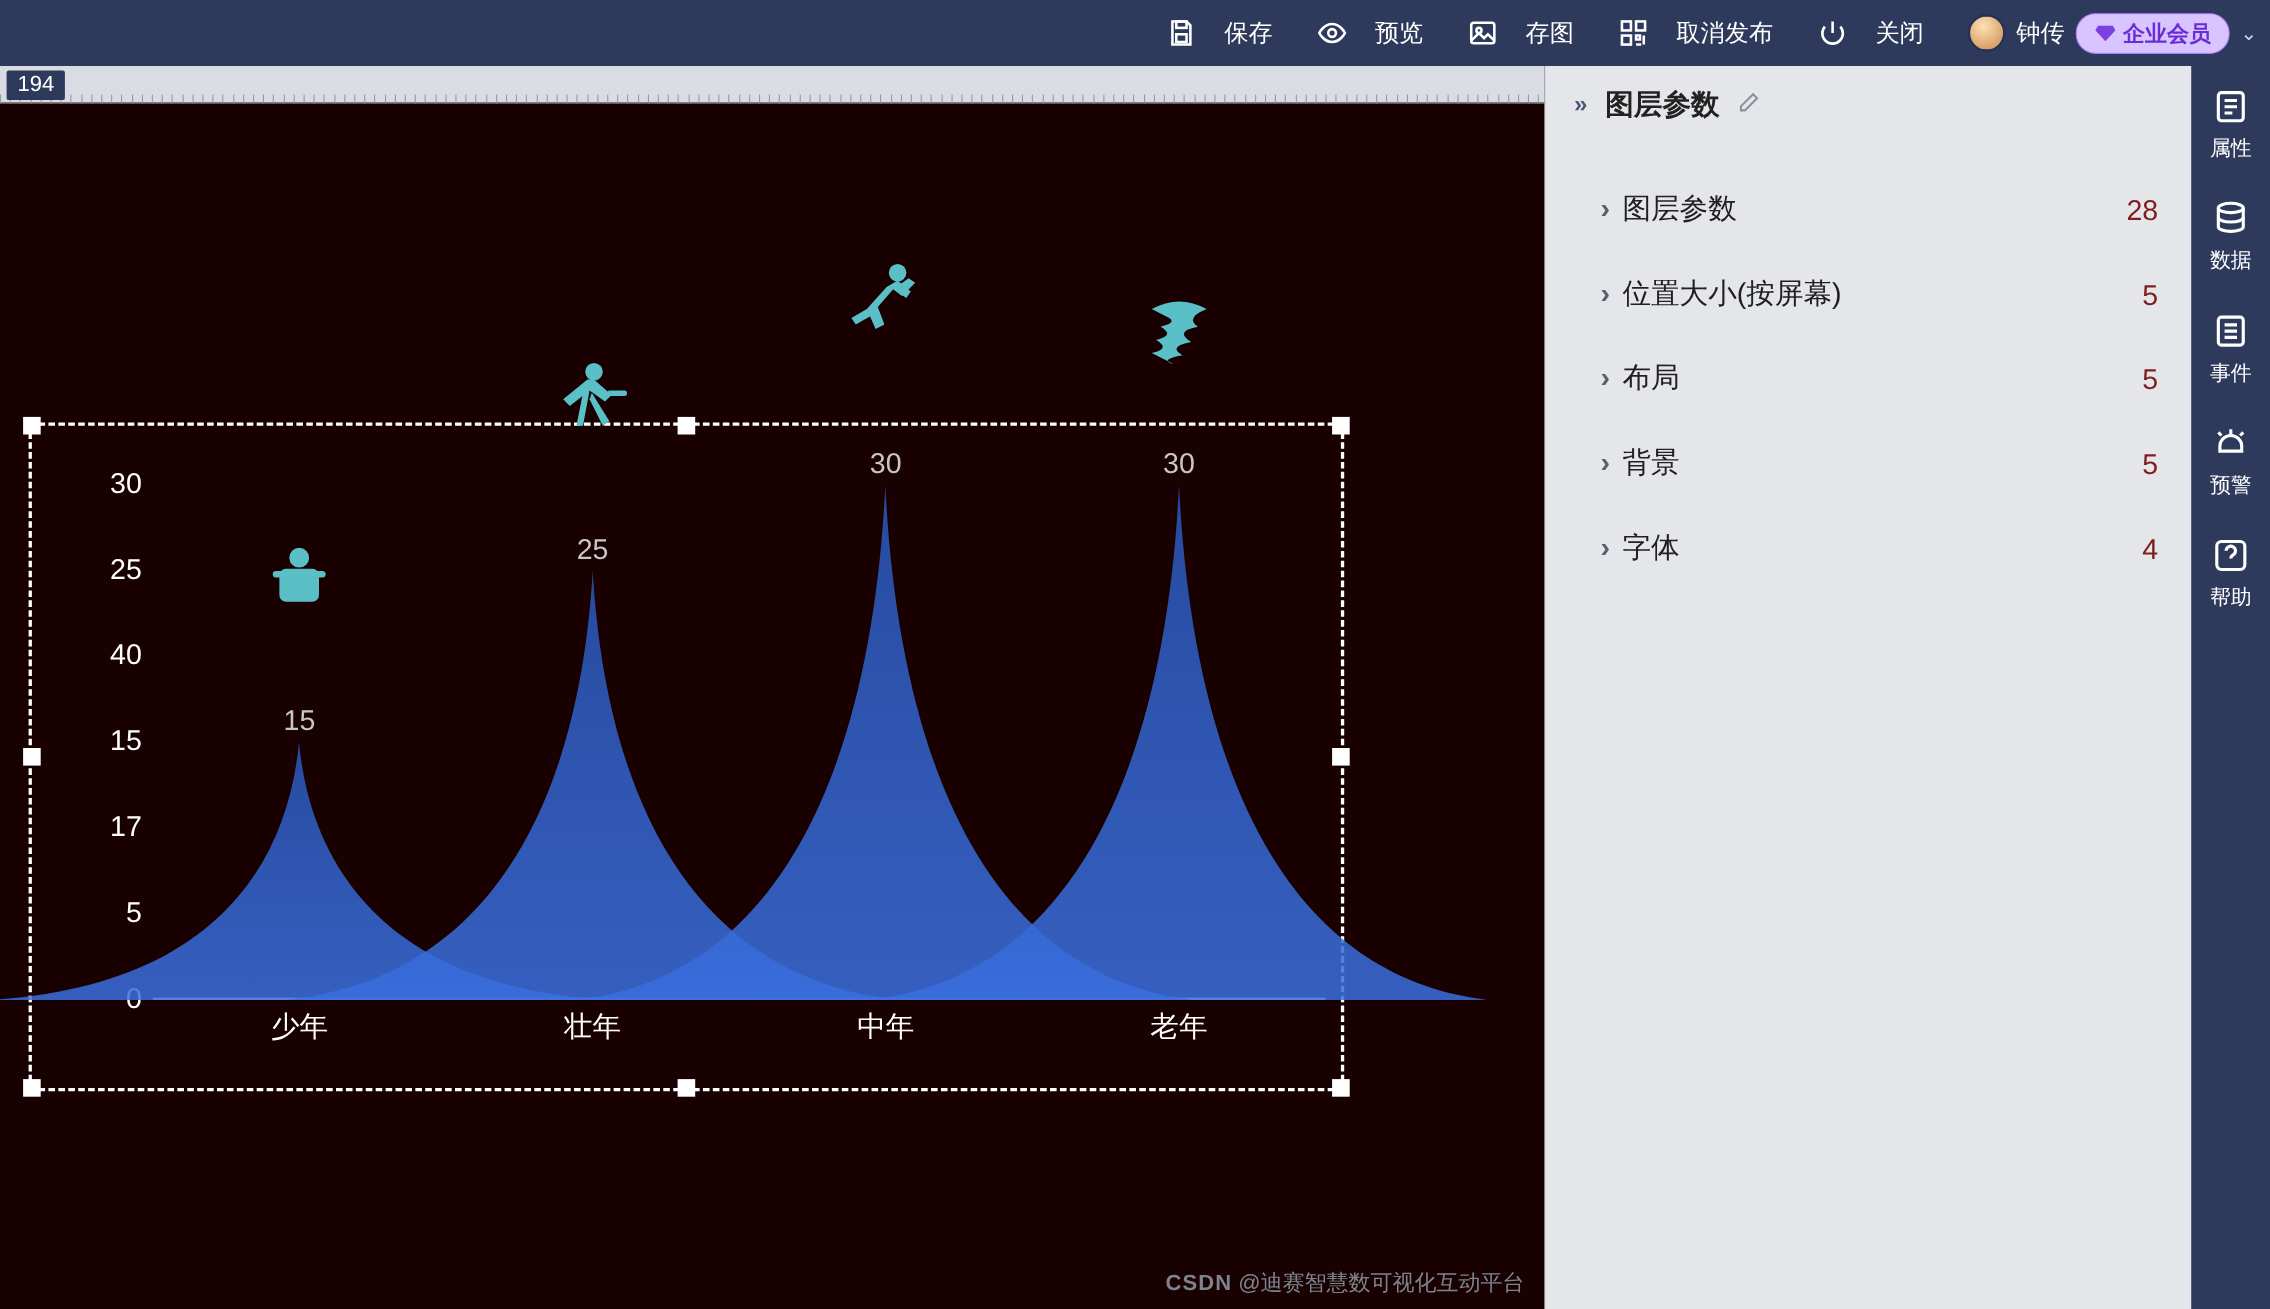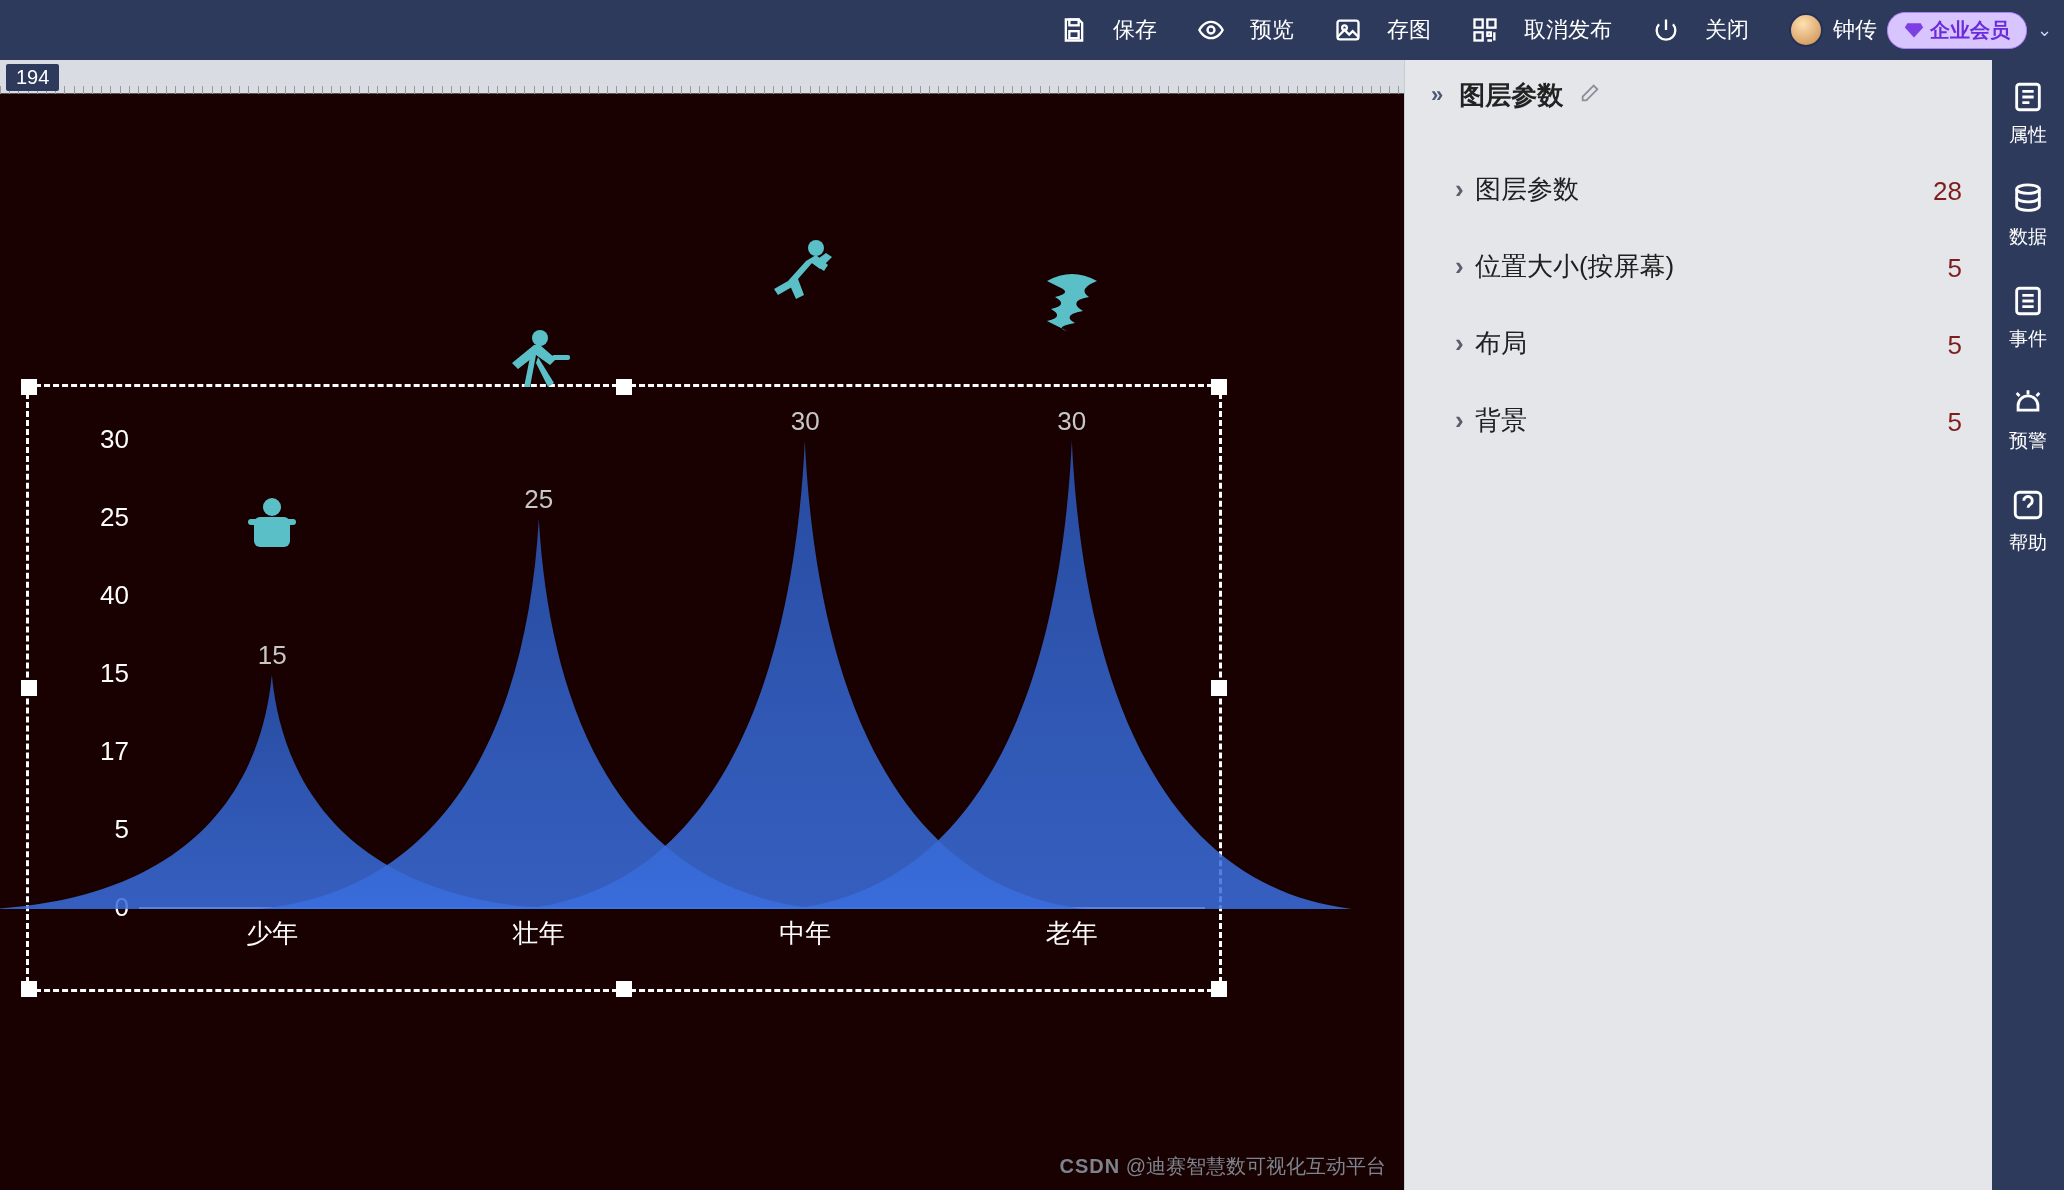--- a/index.html
+++ b/index.html
@@ -429,20 +429,24 @@
             <span class="cnt">5</span>
           </div>
           <div class="prow">
             <span class="lbl">布局</span>
             <span class="cnt">5</span>
           </div>
           <div class="prow">
             <span class="lbl">背景</span>
             <span class="cnt">5</span>
           </div>
+          <div class="prow">
+            <span class="lbl">字体</span>
+            <span class="cnt">4</span>
+          </div>
         </div>
     </div>
 
     <div class="rail">
       <div class="railbtn">
         <svg viewBox="0 0 24 24" fill="none" stroke="#fff" stroke-width="2">
             <rect x="4" y="3" width="16" height="18" rx="2"></rect>
             <path d="M8 8h8M8 12h8M8 16h5"></path>
           </svg>
         <span>属性</span>

